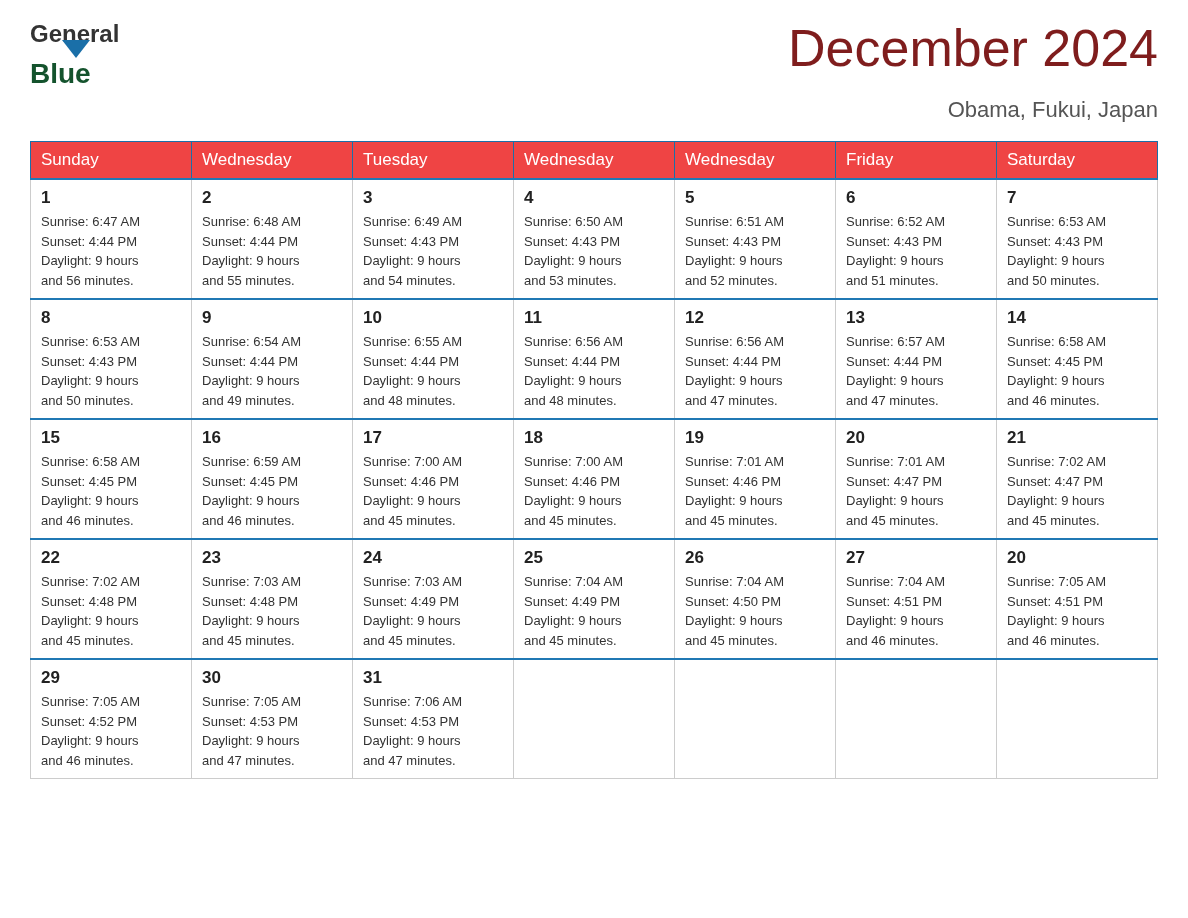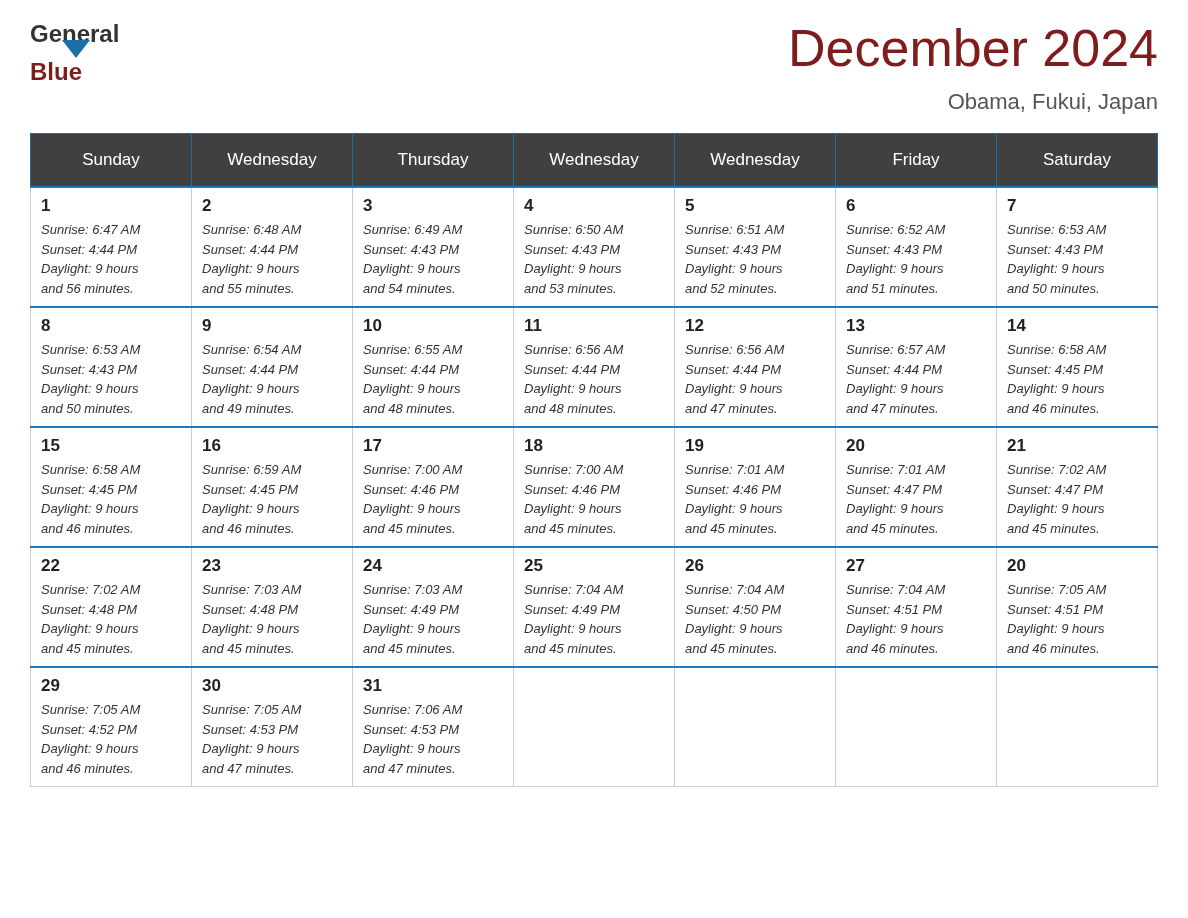--- a/index.html
+++ b/index.html
@@ -26,74 +26,73 @@
     }
     .calendar-title {
       font-size: 52px;
       font-weight: normal;
       color: #7f1d1d;
       line-height: 1.1;
     }
     .calendar-subtitle {
       font-size: 22px;
       color: #555;
-      margin-top: 12px;
+      margin-top: 20px;
     }
     table {
       width: 100%;
       border-collapse: collapse;
       table-layout: fixed;
     }
     th {
-      background-color: #404040;
+      background-color: #ef4444;
       color: #fff;
       font-size: 17px;
       font-weight: normal;
-      padding: 16px 10px;
-      text-align: center;
+      padding: 8px 10px;
+      text-align: left;
       border: 1px solid #1a6fa8;
     }
     td {
       vertical-align: top;
       padding: 8px 10px;
       border: 1px solid #ccc;
       border-top: 2px solid #2078b4;
       background: #fff;
       height: 110px;
     }
     .day-num {
       font-size: 17px;
       font-weight: bold;
       color: #222;
       margin-bottom: 4px;
     }
     .day-info {
       font-size: 13px;
       color: #333;
       line-height: 1.5;
-      font-style: italic;
     }
     td.empty {
       border-top: 2px solid #2078b4;
       background: #fff;
     }
     .logo-wrapper {
       display: flex;
       flex-direction: column;
       align-items: flex-start;
     }
     .logo-line1 {
       font-size: 24px;
       font-weight: bold;
       color: #333;
     }
     .logo-line2 {
-      font-size: 24px;
+      font-size: 28px;
       font-weight: bold;
-      color: #7f1d1d;
+      color: #14532d;
     }
     .logo-arrow {
       display: inline-block;
       width: 0;
       height: 0;
       border-style: solid;
       border-width: 18px 14px 0 14px;
       border-color: #1a6fa8 transparent transparent transparent;
       vertical-align: middle;
       margin-left: 2px;
@@ -115,21 +114,21 @@
     <div class="calendar-title">December 2024</div>
     <div class="calendar-subtitle">Obama, Fukui, Japan</div>
   </div>
 </div>
 
 <table>
   <thead>
     <tr>
     <th>Sunday</th>
         <th>Wednesday</th>
-        <th>Thursday</th>
+        <th>Tuesday</th>
         <th>Wednesday</th>
         <th>Wednesday</th>
         <th>Friday</th>
         <th>Saturday</th>
       </tr>
   </thead>
   <tbody id="calendar-body">
   <tr>
         <td>
         <div class="day-num">1</div>

